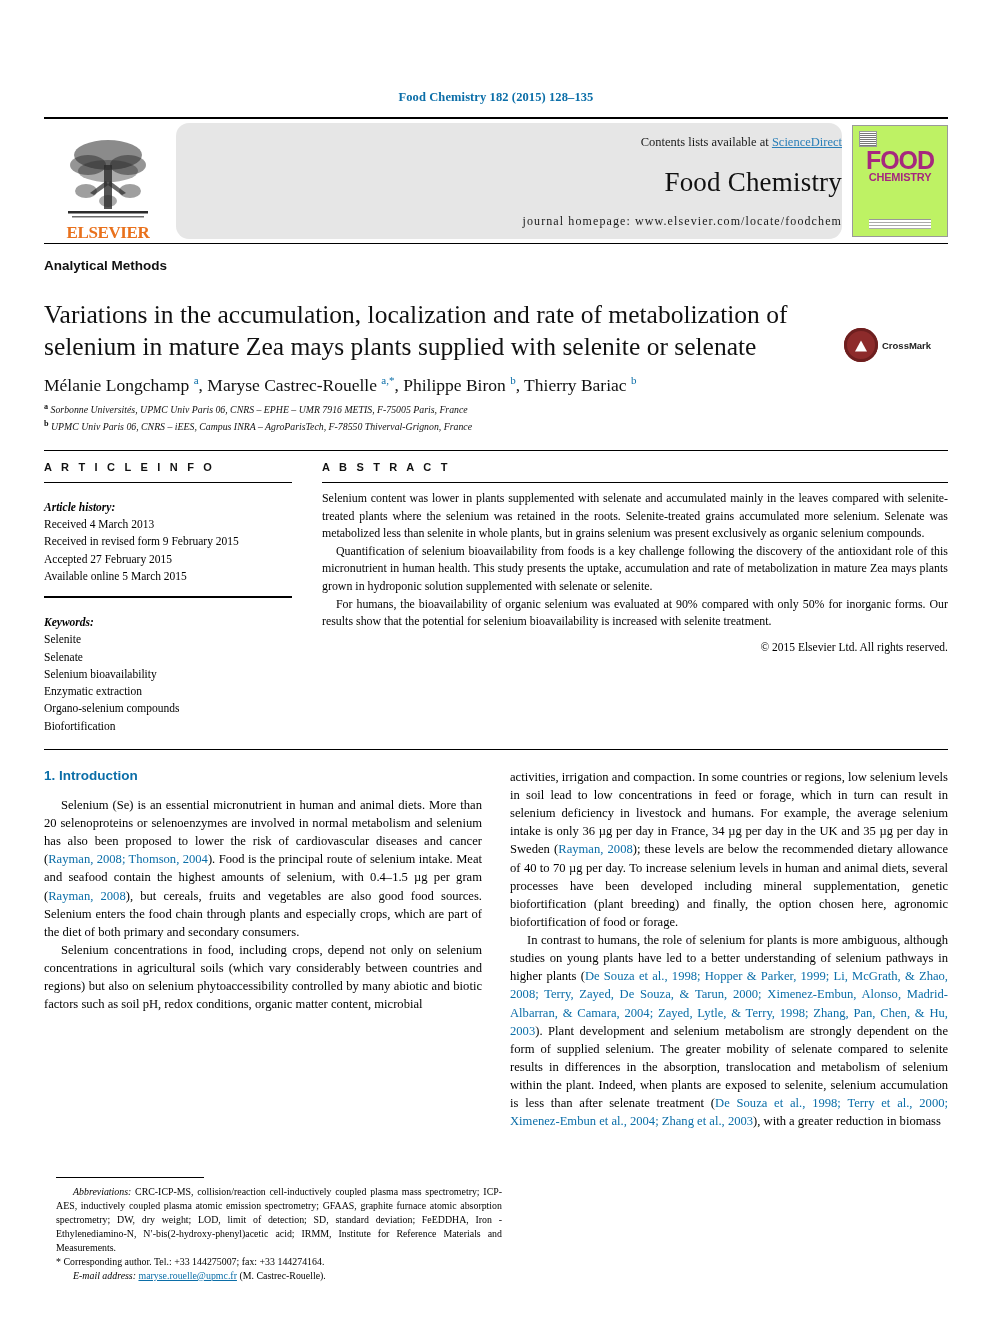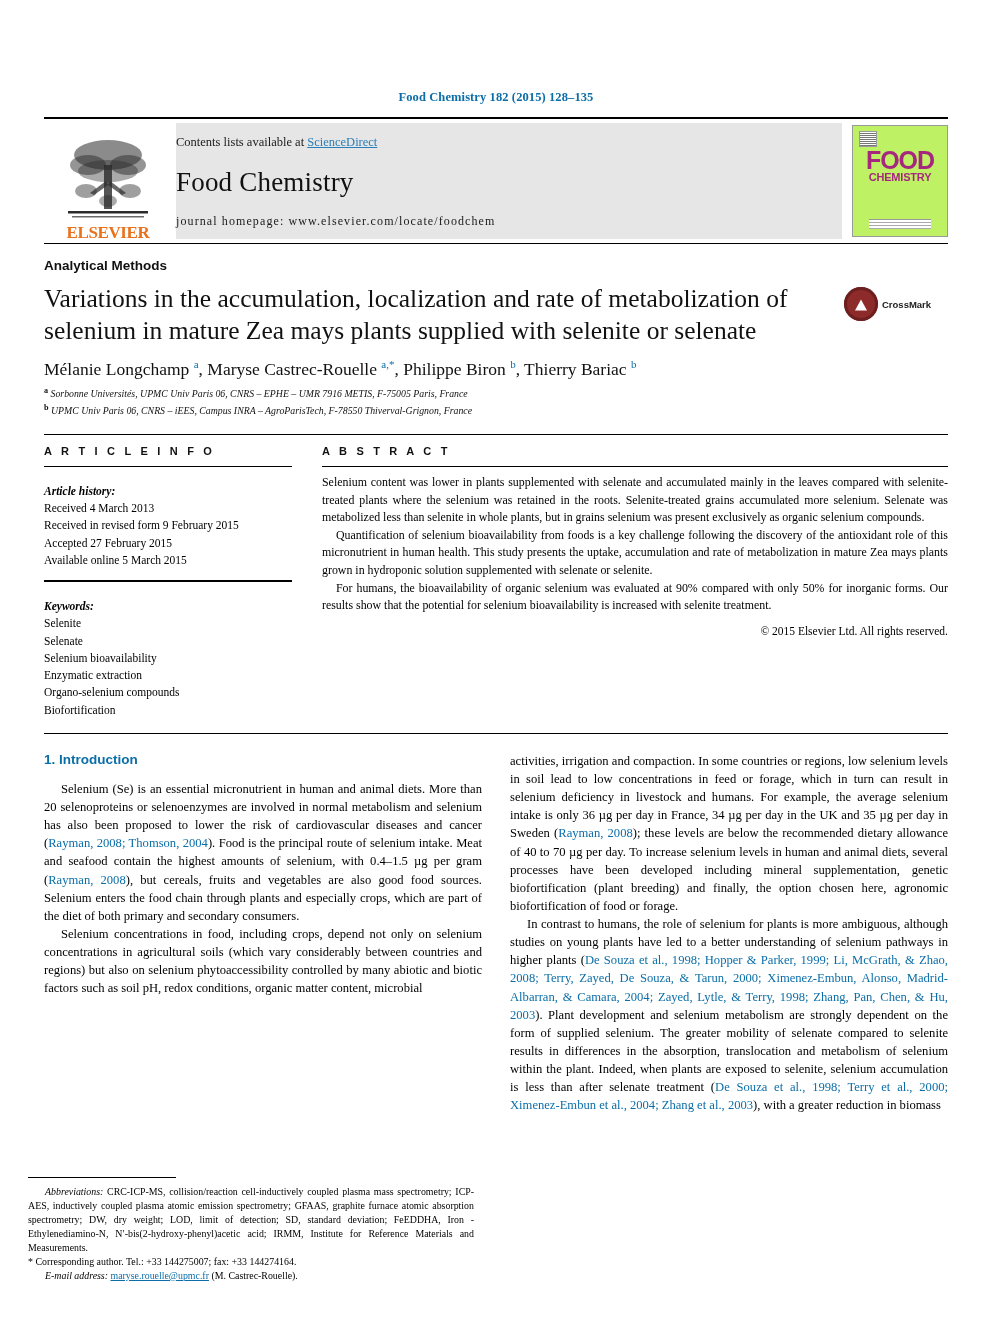--- a/index.html
+++ b/index.html
@@ -61,24 +61,25 @@
     font-size: 17px;
     letter-spacing: -0.4px;
     line-height: 1;
     margin-top: 1px;
   }
   .journal-band {
     flex: 1 1 auto;
     background: #e6e6e6;
     display: flex;
     flex-direction: column;
-    align-items: flex-start;
+    align-items: flex-end;
     justify-content: space-between;
     padding: 12px 0 10px 0;
     margin: 4px 6px 4px 4px;
+    border-radius: 13px;
   }
   .contents-line {
     font-size: 12.5px;
     color: #1a1a1a;
   }
   .sciencedirect {
     color: #2a7fb8;
   }
   .journal-title {
     font-size: 27px;
@@ -138,22 +139,22 @@
   
   .section-cat {
     margin-top: 14px;
     font-family: "Liberation Sans", sans-serif;
     font-weight: bold;
     font-size: 13.5px;
     color: #111;
   }
   .title-row {
     display: flex;
-    align-items: flex-start;
-    margin-top: 10px;
+    align-items: flex-end;
+    margin-top: 26px;
   }
   .art-title {
     flex: 1 1 auto;
     font-size: 25.5px;
     line-height: 1.24;
     color: #111;
     font-weight: normal;
     margin: 0;
     padding-right: 12px;
   }
@@ -245,21 +246,21 @@
     font-size: 12.6px;
     line-height: 1.44;
     text-align: justify;
   }
   .body-text p { margin: 0; text-indent: 17px; }
   .ref { color: #0b6ea8; }
 
   
   .footnote-wrap {
     position: absolute;
-    left: 28px;
+    left: 56px;
     bottom: 40px;
     width: 446px;
   }
   .fn-rule { border-top: 1px solid #000; width: 148px; margin-bottom: 7px; }
   .footnote {
     font-size: 9.9px;
     line-height: 1.42;
     text-align: justify;
   }
   .footnote p { margin: 0; }

